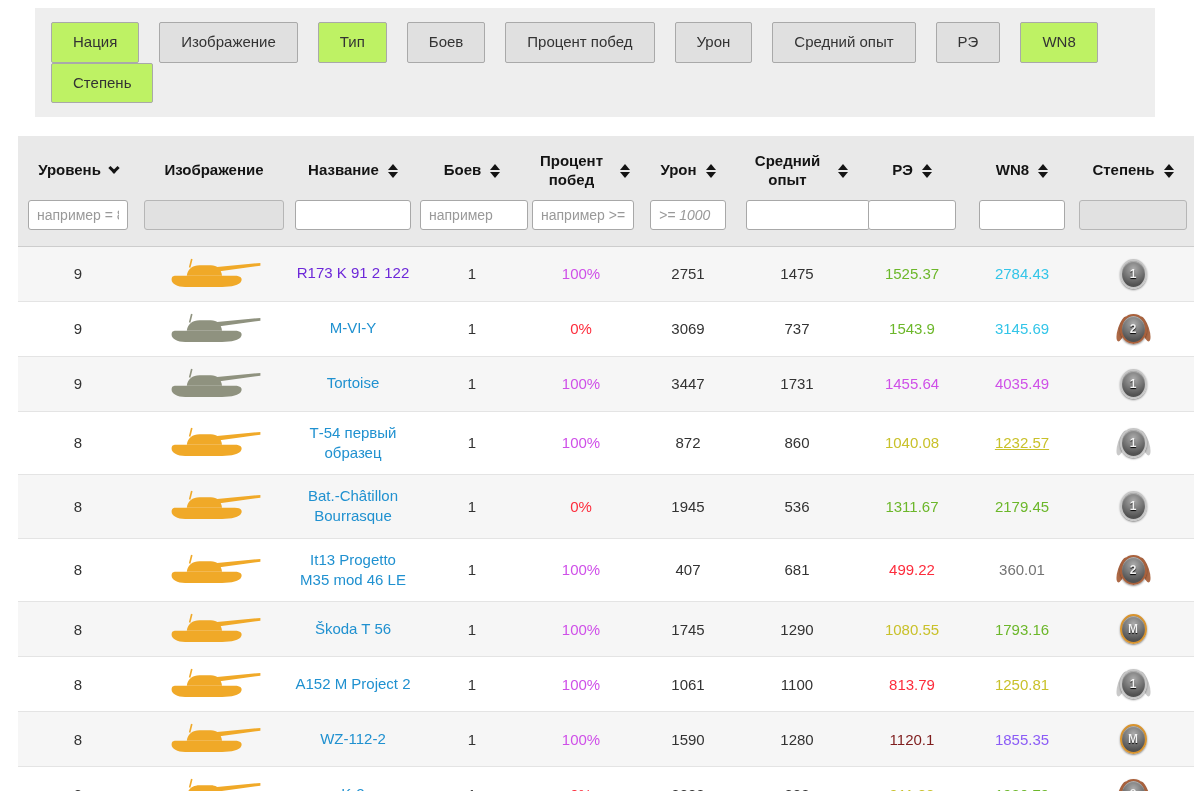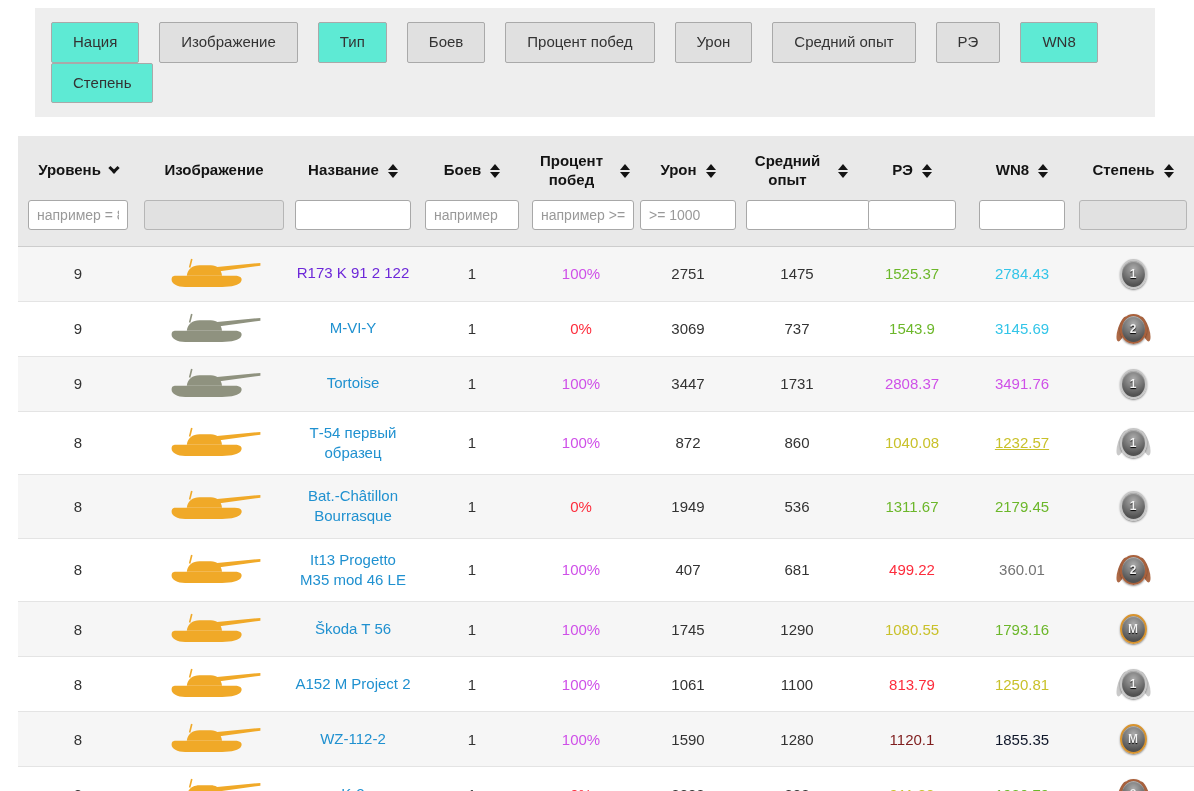--- a/index.html
+++ b/index.html
@@ -8,21 +8,21 @@
     width:1194px; height:791px; overflow:hidden; background:#fff;
     font-family:"Liberation Sans", sans-serif; color:#333;
   }
   
   .toolbar {
     margin:8px 0 0 35px; width:1120px; background:#eeeeee;
     padding:14px 0 14px 16px;
   }
   .tbtn {
     display:inline-block; margin-right:20px; padding:11px 21px;
-    font-size:15px; color:#333; background:#5eead4;
+    font-size:15px; color:#333; background:#bef264;
     border:1px solid #a9a9a9; border-radius:2px; cursor:pointer;
     font-family:inherit; line-height:1.1;
   }
   .tbtn.on { background:#e0e0e0; }
   
   .table-wrap { margin:19px 0 0 18px; }
   table { border-collapse:collapse; table-layout:fixed; width:1176px; }
   thead th, thead td { background:#e9e9e9; }
   thead th { padding:16px 4px 6px; font-size:15px; color:#141414; font-weight:bold; }
   .hflex { display:flex; align-items:center; justify-content:center; gap:9px; line-height:1.25; }
@@ -166,23 +166,23 @@
                 <i class="up"></i>
                 <i class="dn"></i>
               </span>
             </div>
           </th>
         </tr>
       <tr class="filters">
           <td><input class="fin" type="text" placeholder="например = 8" style="width: 100px;"></td>
           <td><input class="fin" type="text" disabled="" style="width: 140px;"></td>
           <td><input class="fin" type="text" style="width: 116px;"></td>
-          <td><input class="fin" type="text" placeholder="например" style="width: 94px;"></td>
+          <td><input class="fin" type="text" placeholder="например" style="width: 108px;"></td>
           <td><input class="fin" type="text" placeholder="например &gt;=" style="width: 102px;"></td>
-          <td><input class="fin" type="text" placeholder="&gt;= 1000" style="width: 96px;"></td>
+          <td><input class="fin" type="text" placeholder="&gt;= 1000" style="width: 76px; font-style: italic;"></td>
           <td><input class="fin" type="text" style="width: 124px;"></td>
           <td><input class="fin" type="text" style="width: 88px;"></td>
           <td><input class="fin" type="text" style="width: 86px;"></td>
           <td><input class="fin" type="text" disabled="" style="width: 108px;"></td>
         </tr>
     </thead>
     <tbody>
         <tr>
           <td>9</td>
           <td><svg width="96" height="29" viewBox="0 0 120 36" xmlns="http://www.w3.org/2000/svg">
@@ -233,22 +233,22 @@
                 <rect x="30" y="1" width="2" height="11" transform="rotate(14 31 6)"></rect>
                 <path d="M26,22 C27,14 33,9 42,9 L56,9 C64,9 69,14 70,22 Z"></path>
                 <path d="M12,22 L86,22 C93,22 96,25 94,29 C92,34 82,36 70,36 L24,36 C14,36 7,32 7,27 C7,23 9,22 12,22 Z"></path>
               </g>
             </svg></td>
           <td><a class="tname" style="color: rgb(32, 145, 208);">Tortoise</a></td>
           <td>1</td>
           <td style="color: rgb(207, 80, 232);">100%</td>
           <td>3447</td>
           <td>1731</td>
-          <td style="color: rgb(207, 80, 232);">2808.37</td>
-          <td style="color: rgb(207, 80, 232);">3491.76</td>
+          <td style="color: rgb(207, 80, 232);">1455.64</td>
+          <td style="color: rgb(207, 80, 232);">4035.49</td>
           <td>
             <div class="grade-badge" style="--ring: #c6c6c6;">1</div>
           </td>
         </tr>
         <tr>
           <td>8</td>
           <td><svg width="96" height="29" viewBox="0 0 120 36" xmlns="http://www.w3.org/2000/svg">
               <g fill="#f0a928">
                 <polygon points="54,12 118,6 118,9.5 56,18"></polygon>
                 <rect x="30" y="1" width="2" height="11" transform="rotate(14 31 6)"></rect>
@@ -273,21 +273,21 @@
               <g fill="#f0a928">
                 <polygon points="54,12 118,6 118,9.5 56,18"></polygon>
                 <rect x="30" y="1" width="2" height="11" transform="rotate(14 31 6)"></rect>
                 <path d="M26,22 C27,14 33,9 42,9 L56,9 C64,9 69,14 70,22 Z"></path>
                 <path d="M12,22 L86,22 C93,22 96,25 94,29 C92,34 82,36 70,36 L24,36 C14,36 7,32 7,27 C7,23 9,22 12,22 Z"></path>
               </g>
             </svg></td>
           <td><a class="tname" style="color: rgb(32, 145, 208);">Bat.-Châtillon Bourrasque</a></td>
           <td>1</td>
           <td style="color: rgb(253, 44, 60);">0%</td>
-          <td>1949</td>
+          <td>1945</td>
           <td>536</td>
           <td style="color: rgb(108, 183, 42);">1311.67</td>
           <td style="color: rgb(108, 183, 42);">2179.45</td>
           <td>
             <div class="grade-badge" style="--ring: #c6c6c6;">1</div>
           </td>
         </tr>
         <tr>
           <td>8</td>
           <td><svg width="96" height="29" viewBox="0 0 120 36" xmlns="http://www.w3.org/2000/svg">
@@ -360,21 +360,21 @@
                 <path d="M26,22 C27,14 33,9 42,9 L56,9 C64,9 69,14 70,22 Z"></path>
                 <path d="M12,22 L86,22 C93,22 96,25 94,29 C92,34 82,36 70,36 L24,36 C14,36 7,32 7,27 C7,23 9,22 12,22 Z"></path>
               </g>
             </svg></td>
           <td><a class="tname" style="color: rgb(32, 145, 208);">WZ-112-2</a></td>
           <td>1</td>
           <td style="color: rgb(207, 80, 232);">100%</td>
           <td>1590</td>
           <td>1280</td>
           <td style="color: #7f1d1d;">1120.1</td>
-          <td style="color: #0f172a; text-align: center;">1855.35</td>
+          <td style="color: #8b5cf6; text-align: center;">1855.35</td>
           <td>
             <div class="grade-badge" style="--ring: #d8942f;">M</div>
           </td>
         </tr>
         <tr>
           <td>8</td>
           <td><svg width="96" height="29" viewBox="0 0 120 36" xmlns="http://www.w3.org/2000/svg">
               <g fill="#f0a928">
                 <polygon points="54,12 118,6 118,9.5 56,18"></polygon>
                 <rect x="30" y="1" width="2" height="11" transform="rotate(14 31 6)"></rect>

